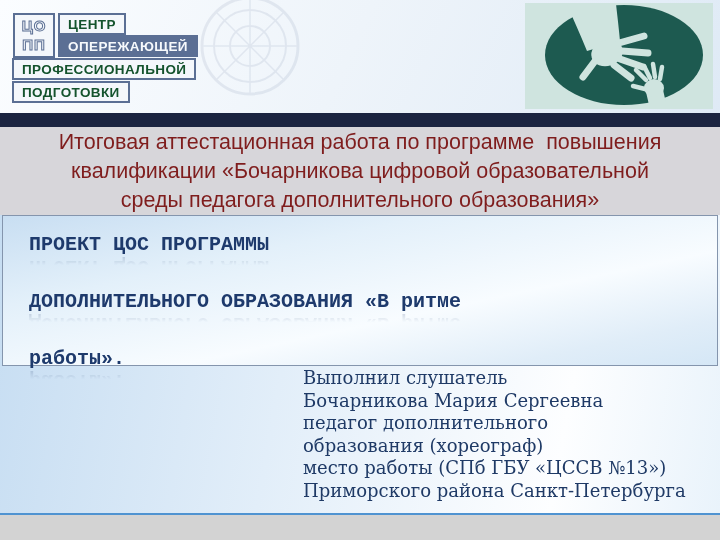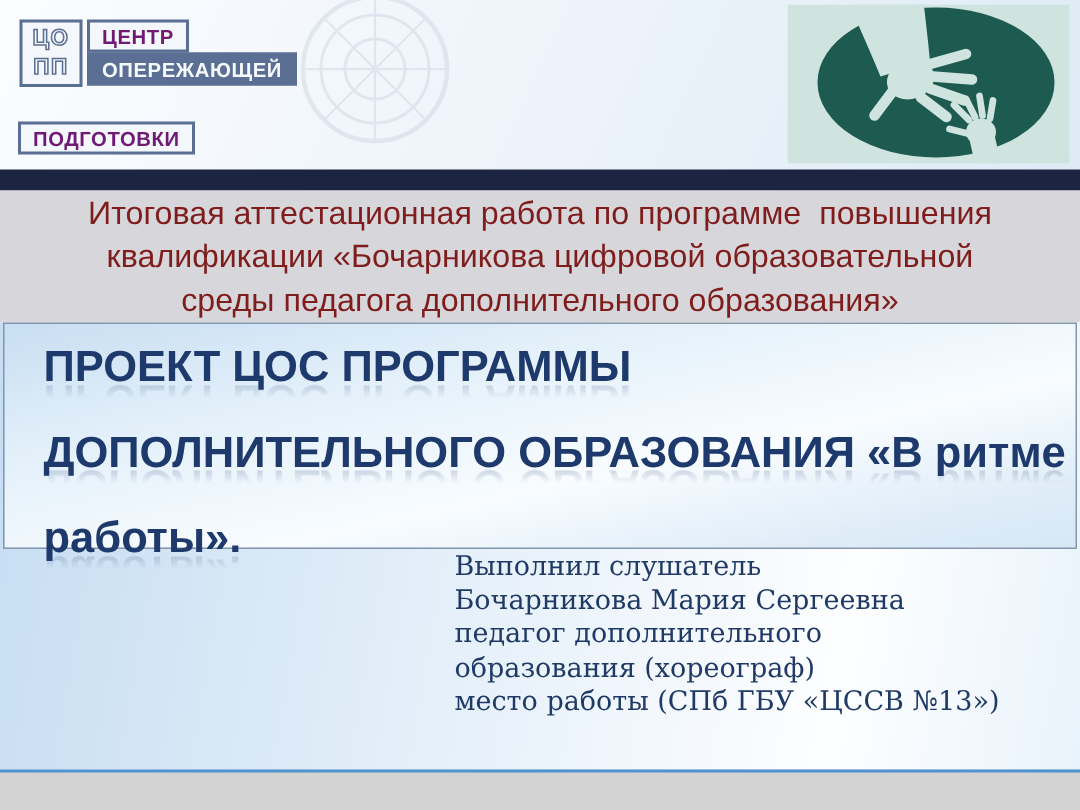--- a/index.html
+++ b/index.html
@@ -11,21 +11,21 @@
     background:linear-gradient(115deg,#fbfdff 0%,#eef4fa 45%,#e3edf7 80%,#dce8f5 100%);padding-left:44px;}
   .emblem{position:absolute;left:190px;top:-14px;opacity:.10;}
   .copp{position:absolute;left:0;top:0;width:330px;height:113px;}
   .copp-square{position:absolute;left:13px;top:13px;width:38px;height:40px;
     border:2.5px solid #5b6f94;background:#f4f7fb;color:#5b6f94;
     font-weight:bold;font-size:15px;line-height:19px;text-align:center;
     letter-spacing:1px;padding-top:1px;}
   .copp-square span{display:block;-webkit-text-stroke:1px #5b6f94;color:transparent;}
   .tag{position:absolute;font-weight:bold;font-size:13.5px;line-height:17px;
     padding:1px 8px 2px;letter-spacing:.4px;white-space:nowrap;box-sizing:border-box;height:22px;}
-  .tag.light{background:#f4f7fb;border:2px solid #5b6f94;color:#701a75;}
+  .tag.light{background:#f4f7fb;border:2px solid #5b6f94;color:#14532d;}
   .tag.dark{background:#5b6f94;border:2px solid #5b6f94;color:#f6f9fc;}
   .t0{left:58px;top:13px;}
   .t1{left:58px;top:35px;}
   .t2{left:12px;top:58px;}
   .t3{left:12px;top:81px;}
   .t4{left:146px;top:81px;}
   .hands{position:absolute;left:525px;top:3px;width:188px;height:106px;}
 
   
   .navy-bar{position:absolute;left:0;top:113px;width:720px;height:14px;background:#1b2440;}
@@ -36,22 +36,22 @@
   .banner-line{font-size:21.5px;line-height:29px;color:#7f1d1d;white-space:pre;
     font-family:"Liberation Sans",sans-serif;}
 
   
   .main{position:absolute;left:0;top:215px;width:720px;height:298px;
     background:linear-gradient(100deg,#c6ddf2 0%,#e2eef9 40%,#fdfeff 78%,#e9f3fb 100%);}
   .title-box{position:absolute;left:2px;top:0px;right:2px;height:151px;box-sizing:border-box;
     border:1.5px solid #8495ad;
     background:linear-gradient(168deg,#c8def2 0%,#e3f0fa 30%,#f8fcff 62%,#e0edf8 85%,#d5e7f6 100%);
     padding:10px 10px 0 26px;overflow:visible;}
-  .title-line{font-family:Liberation Sans, sans-serif;font-weight:bold;
-    font-size:29px;height:38px;line-height:38px;color:#1e3a6c;white-space:pre;
+  .title-line{font-family:Liberation Mono, monospace;font-weight:bold;
+    font-size:20px;height:38px;line-height:38px;color:#1e3a6c;white-space:pre;
     margin-bottom:19px;width:-webkit-max-content;width:max-content;
     -webkit-box-reflect:below -17px linear-gradient(rgba(0,0,0,0) 52%,rgba(0,0,0,.38) 100%);}
   .author{position:absolute;left:303px;top:152px;color:#1f3a66;
     font-family:"DejaVu Serif","Liberation Serif",serif;font-size:18px;line-height:22.6px;}
   .author div{white-space:pre;}
 
   
   .footer{position:absolute;left:0;top:513px;width:720px;height:27px;box-sizing:border-box;
     background:#d3d3d3;border-top:2px solid #4f93d1;padding-left:9px;
     font-size:16px;line-height:24px;color:#141414;white-space:pre;}
@@ -69,20 +69,21 @@
       <path d="M60,12 L60,108 M12,60 L108,60 M26,26 L94,94 M94,26 L26,94" stroke="#4a5f8a" stroke-width="1.5" fill="none"></path>
     </svg>
 
     <div class="copp">
       <div class="copp-square">
         <span>ЦО</span>
         <span>ПП</span>
       </div>
       <div class="tag light t0">ЦЕНТР</div>
       <div class="tag dark t1">ОПЕРЕЖАЮЩЕЙ</div>
+      <div class="tag light t2">ПРОФЕССИОНАЛЬНОЙ</div>
       <div class="tag light t3">ПОДГОТОВКИ</div>
     </div>
 
     <div class="hands">
       <svg width="188" height="106" viewBox="0 0 188 106">
         <rect x="0" y="0" width="188" height="106" fill="#cfe4df"></rect>
         <ellipse cx="99" cy="52" rx="79" ry="50" fill="#1d5a50"></ellipse>
 
         <path d="M38,-10 L90,-8 C92,10 94,26 95,38 L62,48 C54,28 44,8 38,-10 Z" fill="#cfe4df"></path>
         <ellipse cx="82" cy="50" rx="16" ry="13" fill="#cfe4df" transform="rotate(-18 82 50)"></ellipse>
@@ -121,20 +122,21 @@
       <div class="title-line">ПРОЕКТ ЦОС ПРОГРАММЫ</div>
       <div class="title-line">ДОПОЛНИТЕЛЬНОГО ОБРАЗОВАНИЯ «В ритме</div>
       <div class="title-line">работы».</div>
     </div>
     <div class="author">
       <div>Выполнил слушатель</div>
       <div>Бочарникова Мария Сергеевна</div>
       <div>педагог дополнительного</div>
       <div>образования (хореограф)</div>
       <div>место работы (СПб ГБУ «ЦССВ №13»)</div>
+      <div>Приморского района Санкт-Петербурга</div>
     </div>
   </div>
 
   <div class="footer">
     
   </div>
 
 </div>
 
 </body></html>

